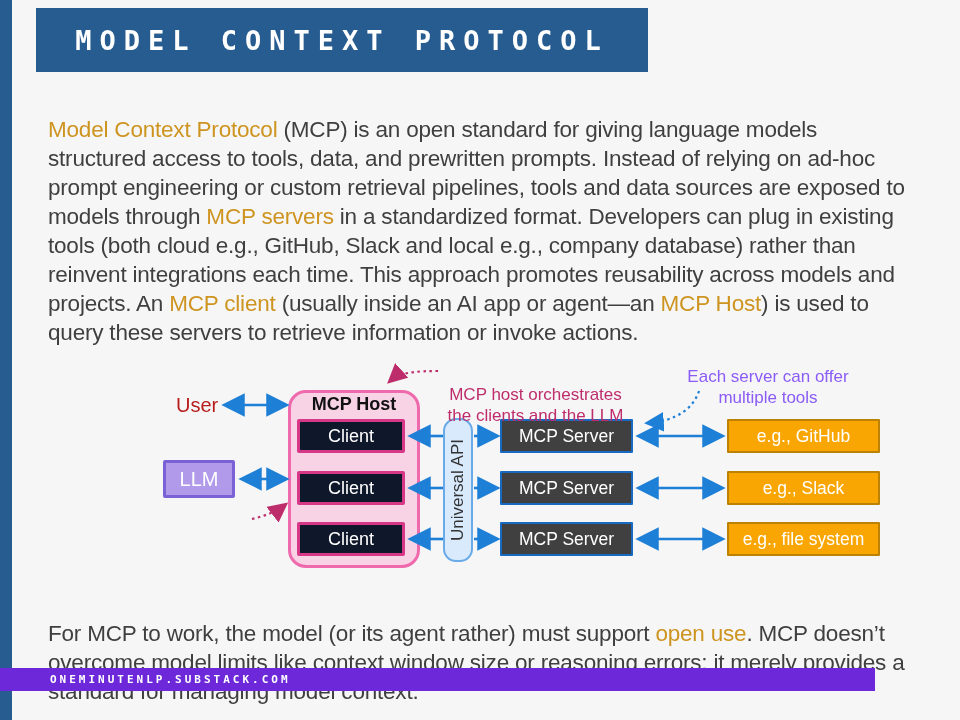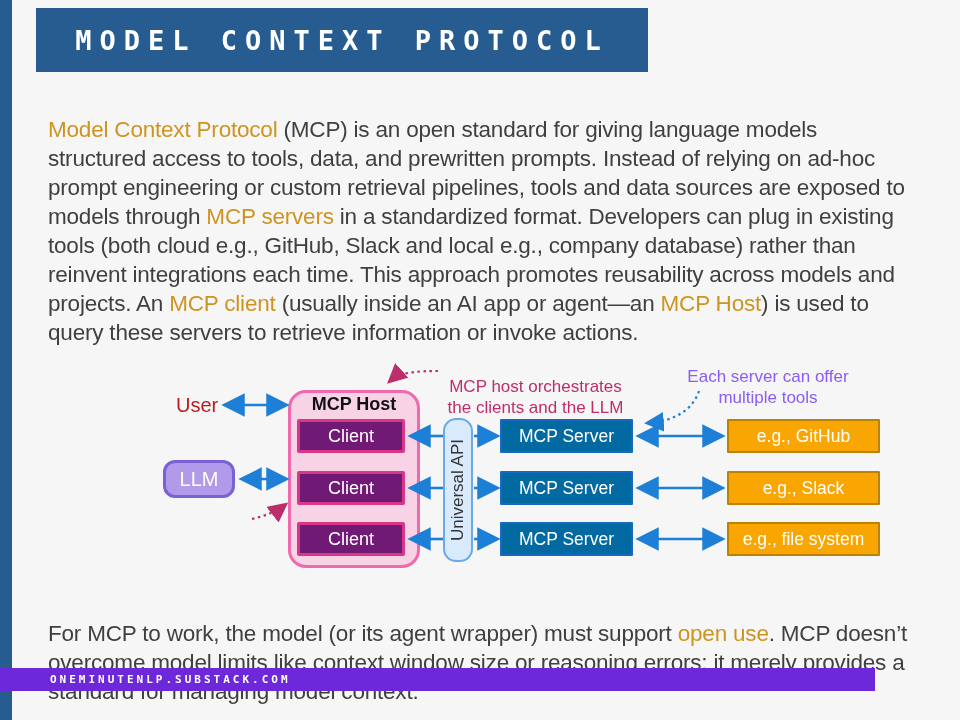--- a/index.html
+++ b/index.html
@@ -51,58 +51,58 @@
     position:absolute;left:288px;top:394px;width:132px;
     text-align:center;font-weight:bold;font-size:18px;color:#111;
   }
   .box{
     position:absolute;box-sizing:border-box;
     display:flex;align-items:center;justify-content:center;
     color:#ffffff;
   }
   .client{
     left:297px;width:108px;height:34px;
-    background:#701a75;border:3px solid #D63787;border-radius:2px;
+    background:#0f172a;border:3px solid #D63787;border-radius:2px;
     font-size:18px;
   }
   .llm-box{
     left:163px;top:460px;width:72px;height:38px;
-    background:#B19AEA;border:3px solid #7A61D6;border-radius:12px;
+    background:#B19AEA;border:3px solid #7A61D6;border-radius:2px;
     font-size:20px;
   }
   .api-pill{
     position:absolute;left:443px;top:418px;width:30px;height:144px;
     background:#D8EAFB;border:2.5px solid #69ABE9;border-radius:13px;
     box-sizing:border-box;
   }
   .api-pill span{
     position:absolute;left:50%;top:50%;
     transform:translate(-50%,-50%) rotate(-90deg);
     white-space:nowrap;font-size:17px;color:#333;
   }
   .server{
     left:500px;width:133px;height:34px;
-    background:#0369a1;border:2.5px solid #1769C2;border-radius:1px;
+    background:#404040;border:2.5px solid #1769C2;border-radius:1px;
     font-size:17.5px;
   }
   .tool{
     left:727px;width:153px;height:34px;
     background:#F9A602;border:2.5px solid #BC8204;border-radius:1px;
     font-size:17.5px;
   }
   .r1{top:419px;}
   .r2{top:471px;}
   .r3{top:522px;}
   .note{
     position:absolute;text-align:center;
     font-size:17px;line-height:21px;white-space:pre-line;
   }
   .note-crimson{color:#BE2D6B;}
   .note-blue{color:#8b5cf6;}
-  .note-host{left:428px;top:376px;width:215px;}
+  .note-host{left:428px;top:384px;width:215px;}
   .note-tools{left:663px;top:366px;width:210px;}
   .note-session{left:50px;top:512px;width:218px;}
   .arrows{
     position:absolute;left:0;top:0;width:960px;height:720px;
     pointer-events:none;
   }
   .footer{
     position:absolute;left:0;top:668px;width:875px;height:23px;
     background:#6d28d9;
     display:flex;align-items:center;
@@ -183,19 +183,19 @@
     <line x1="474" y1="539" x2="496" y2="539" stroke="#1E7FD6" stroke-width="2.6" marker-end="url(#mB)"></line>
     <line x1="640" y1="539" x2="721" y2="539" stroke="#1E7FD6" stroke-width="2.6" marker-start="url(#mB)" marker-end="url(#mB)"></line>
 
     <path d="M438,371 C418,371 400,372 390,381" fill="none" stroke="#BE2D6B" stroke-width="2.2" stroke-dasharray="2.5 3.5" marker-end="url(#mC)"></path>
 
     <path d="M252,519 C264,516 276,512 285,505" fill="none" stroke="#BE2D6B" stroke-width="2.2" stroke-dasharray="2.5 3.5" marker-end="url(#mC)"></path>
 
     <path d="M699,391 C693,409 676,421 648,423" fill="none" stroke="#1E7FD6" stroke-width="2.2" stroke-dasharray="2.5 3.5" marker-end="url(#mB)"></path>
   </svg>
 
-  <p class="paragraph outro"><span>For MCP to work, the model (or its agent wrapper) must support </span><span class="gold">open use</span><span>. MCP doesn’t overcome model limits like context window size or reasoning errors; it merely provides a standard for managing model context.</span></p>
+  <p class="paragraph outro"><span>For MCP to work, the model (or its agent rather) must support </span><span class="gold">open use</span><span>. MCP doesn’t overcome model limits like context window size or reasoning errors; it merely provides a standard for managing model context.</span></p>
 
   <div class="footer">
     <span class="footer-text">ONEMINUTENLP.SUBSTACK.COM</span>
   </div>
 
 </div>
 
 </body></html>

